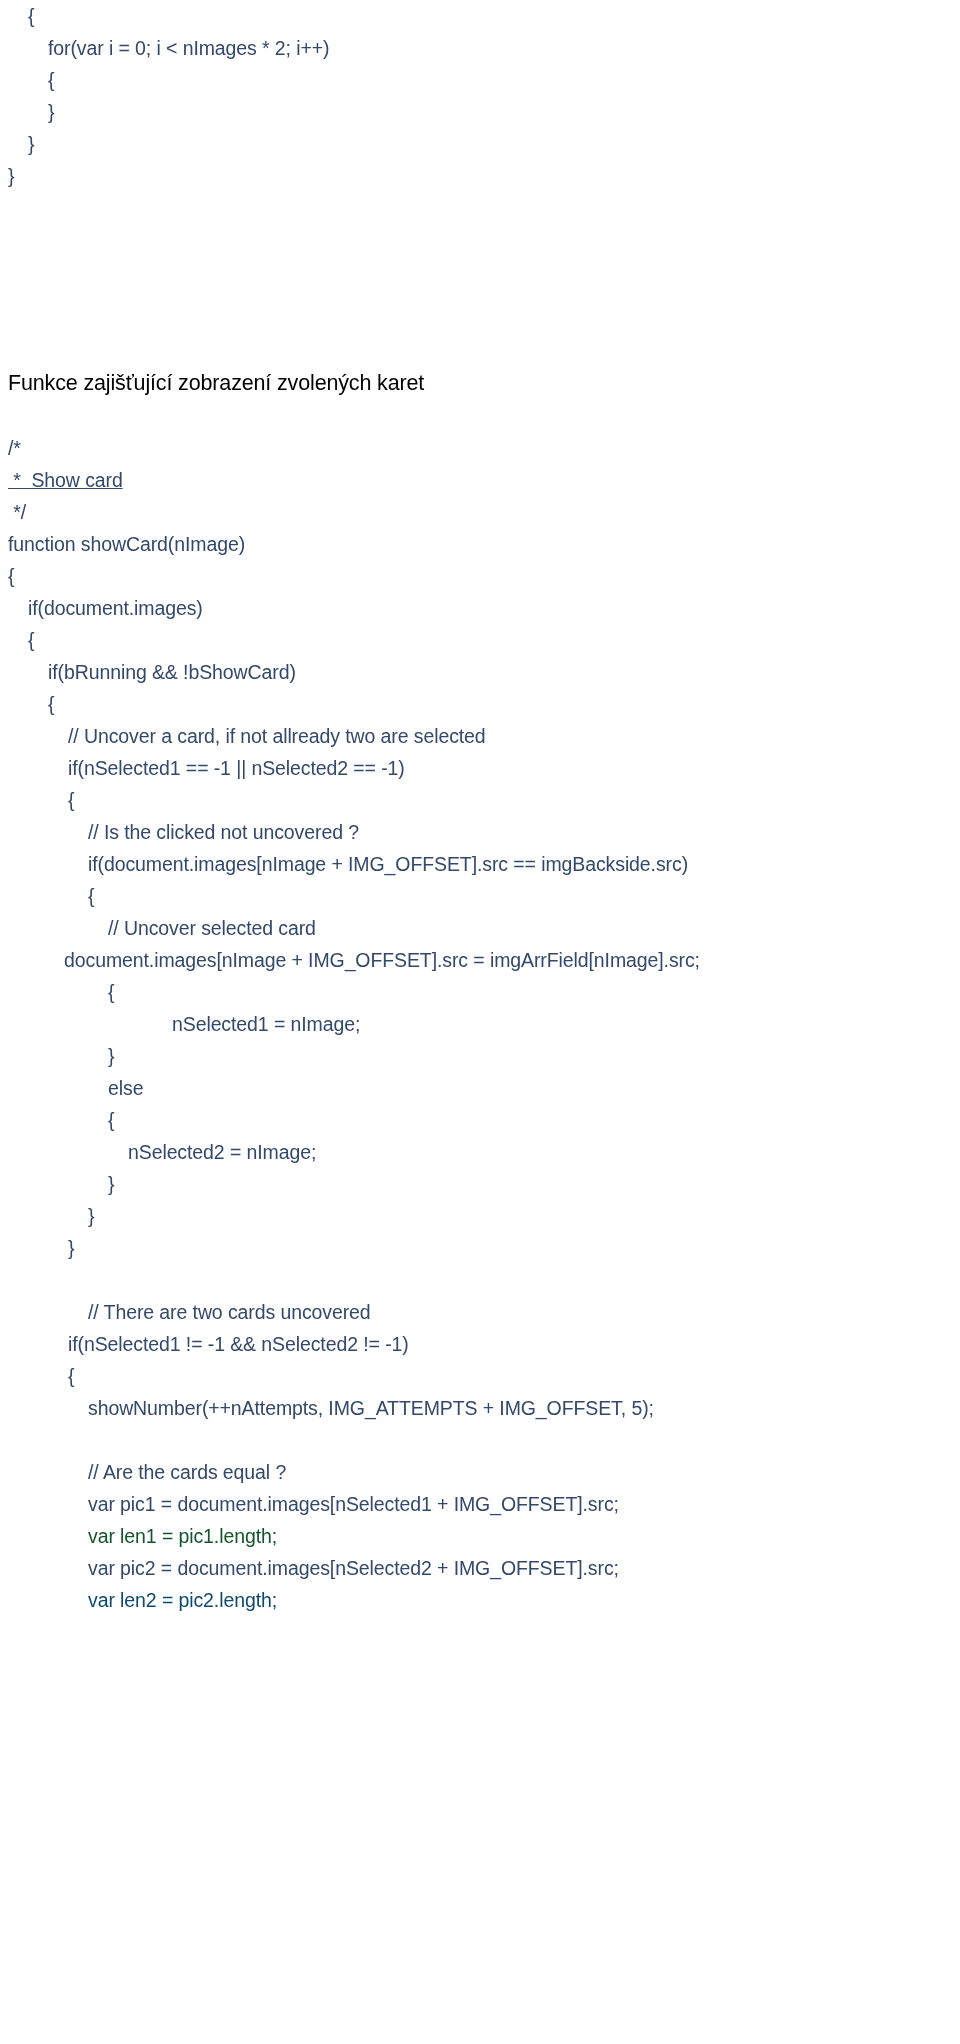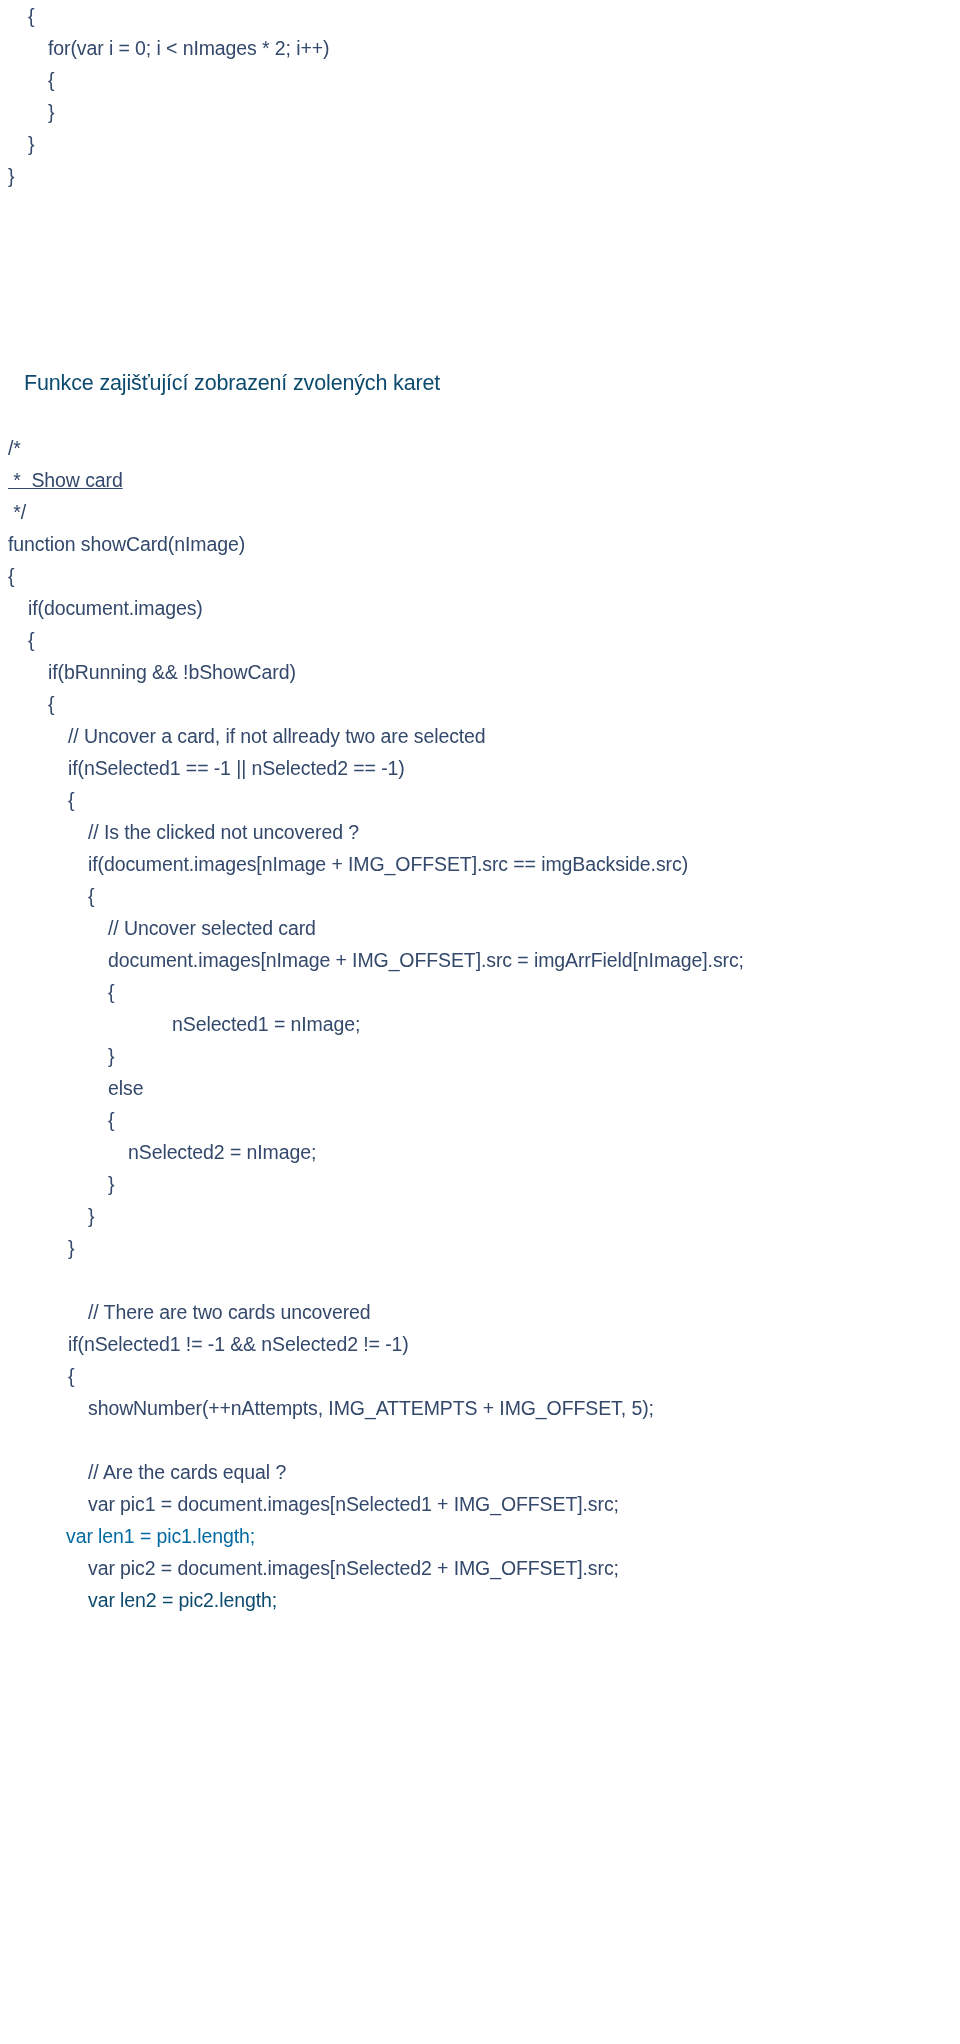--- a/index.html
+++ b/index.html
@@ -56,55 +56,55 @@
 
   <div class="code-block" id="code-top" style="top: 0px; left: 0px;">
       <div class="code-line" style="padding-left: 28px; color: rgb(51, 72, 106);">{</div>
       <div class="code-line" style="padding-left: 48px; color: rgb(51, 72, 106);">for(var i = 0; i &lt; nImages * 2; i++)</div>
       <div class="code-line" style="padding-left: 48px; color: rgb(51, 72, 106);">{</div>
       <div class="code-line" style="padding-left: 48px; color: rgb(51, 72, 106);">}</div>
       <div class="code-line" style="padding-left: 28px; color: rgb(51, 72, 106);">}</div>
       <div class="code-line" style="padding-left: 8px; color: rgb(51, 72, 106);">}</div>
     </div>
 
-  <div class="heading" id="heading" style="top: 368px; left: 24px; color: #0c4a6e;">Funkce zajišťující zobrazení zvolených karet</div>
+  <div class="heading" id="heading" style="top: 368px; left: 8px; color: #000000;">Funkce zajišťující zobrazení zvolených karet</div>
 
   <div class="code-block" id="code-bottom" style="top: 432px; left: 0px;">
       <div class="code-line" style="padding-left: 8px; color: rgb(51, 72, 106);">/*</div>
       <div class="code-line" style="padding-left: 8px; color: rgb(51, 72, 106); text-decoration: underline;"> *  Show card</div>
       <div class="code-line" style="padding-left: 8px; color: rgb(51, 72, 106);"> */</div>
       <div class="code-line" style="padding-left: 8px; color: rgb(51, 72, 106);">function showCard(nImage)</div>
       <div class="code-line" style="padding-left: 8px; color: rgb(51, 72, 106);">{</div>
       <div class="code-line" style="padding-left: 28px; color: rgb(51, 72, 106);">if(document.images)</div>
       <div class="code-line" style="padding-left: 28px; color: rgb(51, 72, 106);">{</div>
       <div class="code-line" style="padding-left: 48px; color: rgb(51, 72, 106);">if(bRunning &amp;&amp; !bShowCard)</div>
       <div class="code-line" style="padding-left: 48px; color: rgb(51, 72, 106);">{</div>
       <div class="code-line" style="padding-left: 68px; color: rgb(51, 72, 106);">// Uncover a card, if not allready two are selected</div>
       <div class="code-line" style="padding-left: 68px; color: rgb(51, 72, 106);">if(nSelected1 == -1 || nSelected2 == -1)</div>
       <div class="code-line" style="padding-left: 68px; color: rgb(51, 72, 106);">{</div>
       <div class="code-line" style="padding-left: 88px; color: rgb(51, 72, 106);">// Is the clicked not uncovered ?</div>
       <div class="code-line" style="padding-left: 88px; color: rgb(51, 72, 106);">if(document.images[nImage + IMG_OFFSET].src == imgBackside.src)</div>
       <div class="code-line" style="padding-left: 88px; color: rgb(51, 72, 106);">{</div>
       <div class="code-line" style="padding-left: 108px; color: rgb(51, 72, 106);">// Uncover selected card</div>
-      <div class="code-line" style="padding-left: 108px; color: rgb(51, 72, 106);">document.images[nImage + IMG_OFFSET].src = imgArrField[nImage].src;</div>
+      <div class="code-line" style="padding-left: 64px; color: rgb(51, 72, 106);">document.images[nImage + IMG_OFFSET].src = imgArrField[nImage].src;</div>
       <div class="code-line" style="padding-left: 108px; color: rgb(51, 72, 106);">{</div>
       <div class="code-line" style="padding-left: 128px; color: rgb(51, 72, 106); margin-left: 44px;">nSelected1 = nImage;</div>
       <div class="code-line" style="padding-left: 108px; color: rgb(51, 72, 106);">}</div>
       <div class="code-line" style="padding-left: 108px; color: rgb(51, 72, 106);">else</div>
       <div class="code-line" style="padding-left: 108px; color: rgb(51, 72, 106);">{</div>
       <div class="code-line" style="padding-left: 128px; color: rgb(51, 72, 106);">nSelected2 = nImage;</div>
       <div class="code-line" style="padding-left: 108px; color: rgb(51, 72, 106);">}</div>
       <div class="code-line" style="padding-left: 88px; color: rgb(51, 72, 106);">}</div>
       <div class="code-line" style="padding-left: 68px; color: rgb(51, 72, 106);">}</div>
       <div class="code-line spacer" style="padding-left: 8px; color: rgb(51, 72, 106);"></div>
       <div class="code-line" style="padding-left: 88px; color: rgb(51, 72, 106);">// There are two cards uncovered</div>
       <div class="code-line" style="padding-left: 68px; color: rgb(51, 72, 106);">if(nSelected1 != -1 &amp;&amp; nSelected2 != -1)</div>
       <div class="code-line" style="padding-left: 68px; color: rgb(51, 72, 106);">{</div>
       <div class="code-line" style="padding-left: 88px; color: rgb(51, 72, 106);">showNumber(++nAttempts, IMG_ATTEMPTS + IMG_OFFSET, 5);</div>
       <div class="code-line spacer" style="padding-left: 8px; color: rgb(51, 72, 106);"></div>
       <div class="code-line" style="padding-left: 88px; color: rgb(51, 72, 106);">// Are the cards equal ?</div>
       <div class="code-line" style="padding-left: 88px; color: rgb(51, 72, 106);">var pic1 = document.images[nSelected1 + IMG_OFFSET].src;</div>
-      <div class="code-line" style="padding-left: 66px; color: #0369a1;">var len1 = pic1.length;</div>
+      <div class="code-line" style="padding-left: 88px; color: #14532d;">var len1 = pic1.length;</div>
       <div class="code-line" style="padding-left: 88px; color: rgb(51, 72, 106);">var pic2 = document.images[nSelected2 + IMG_OFFSET].src;</div>
       <div class="code-line" style="padding-left: 88px; color: #0c4a6e;">var len2 = pic2.length;</div>
     </div>
 
 </div>
 
 </body></html>

